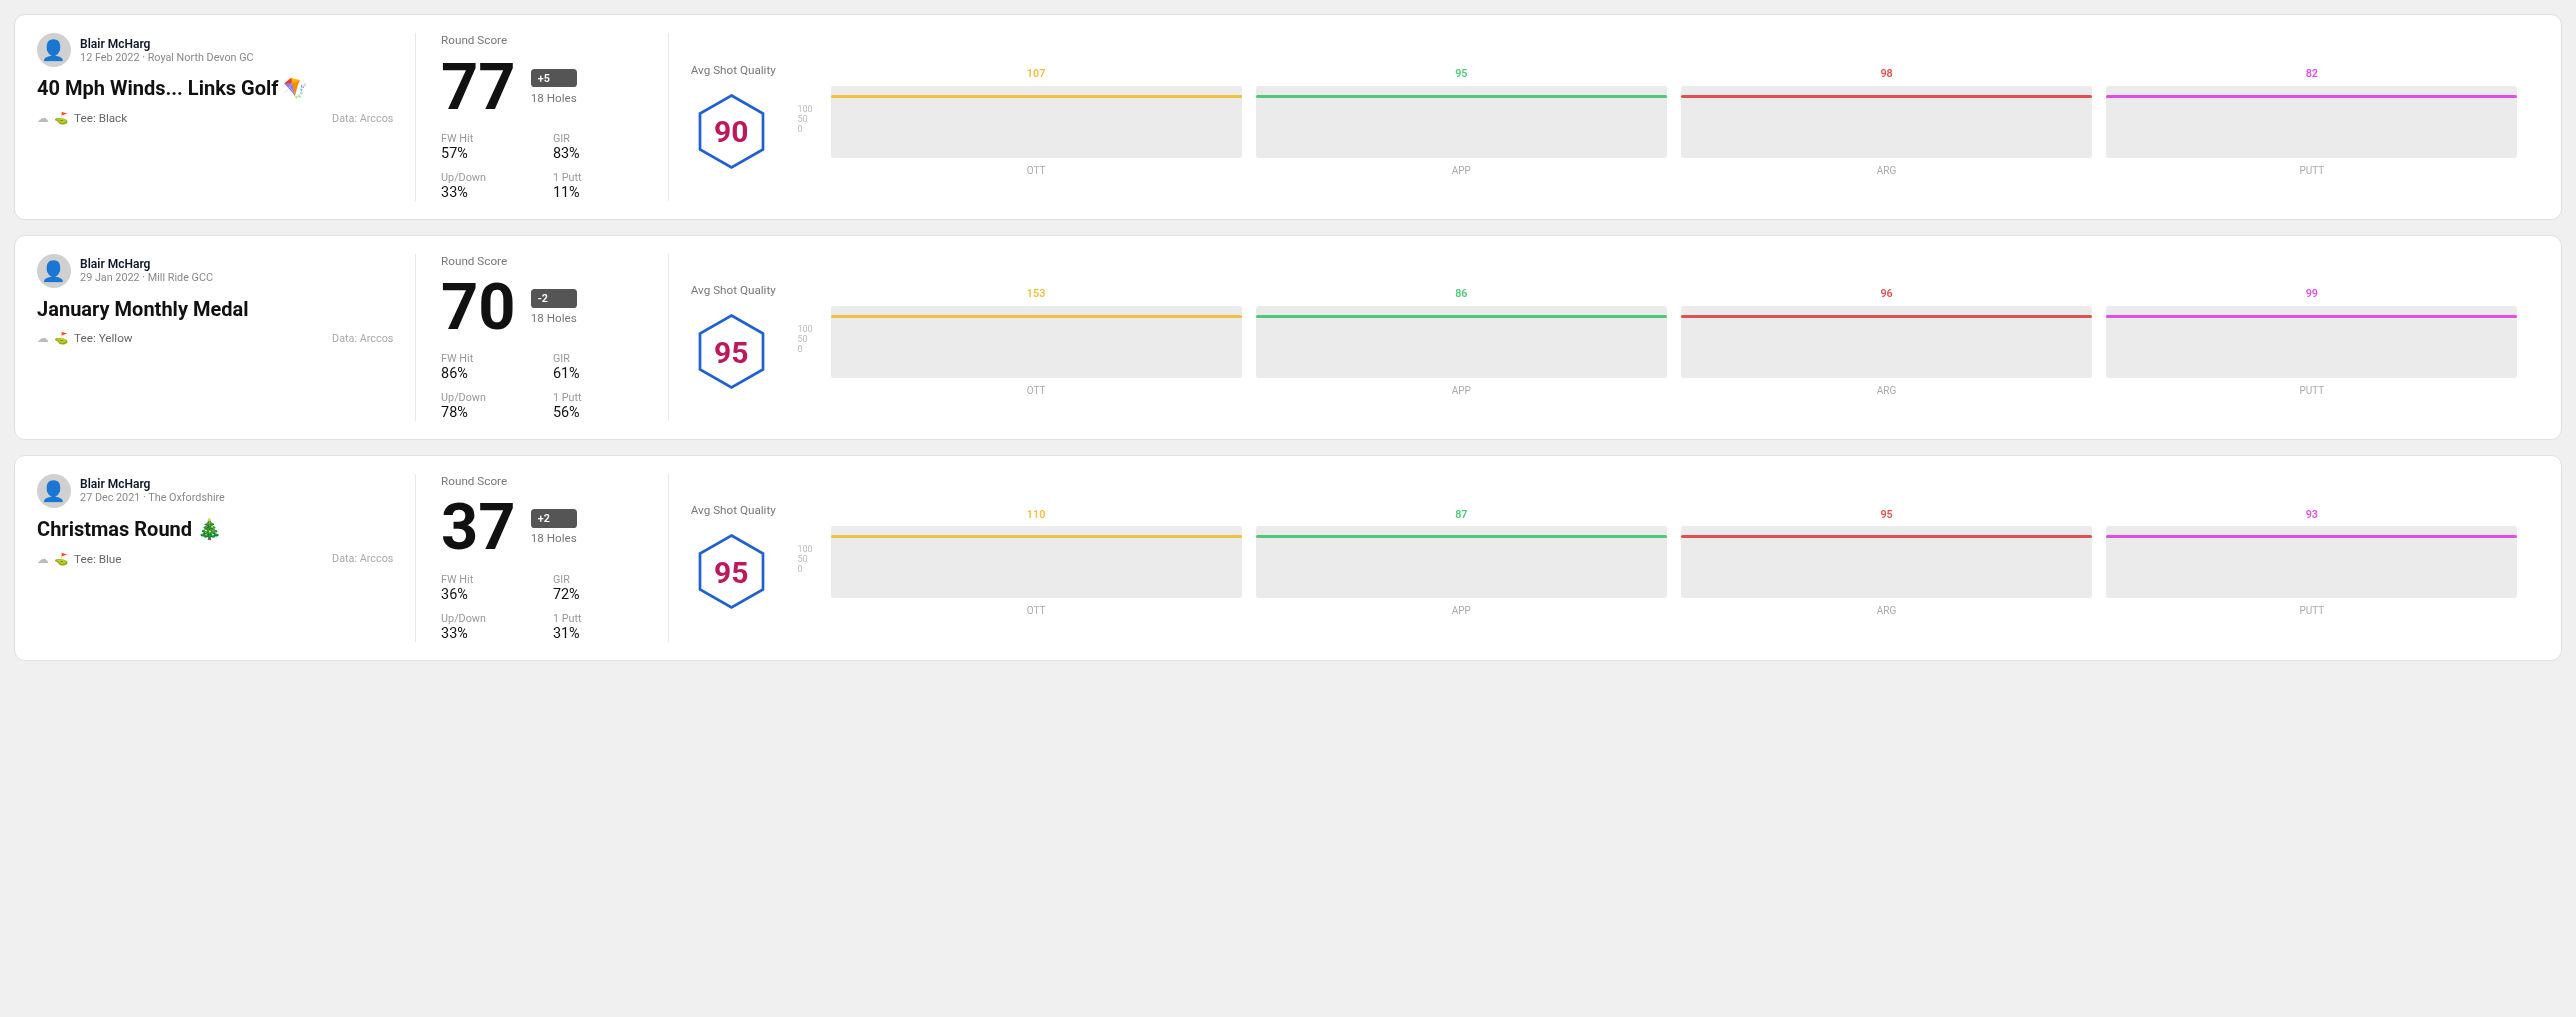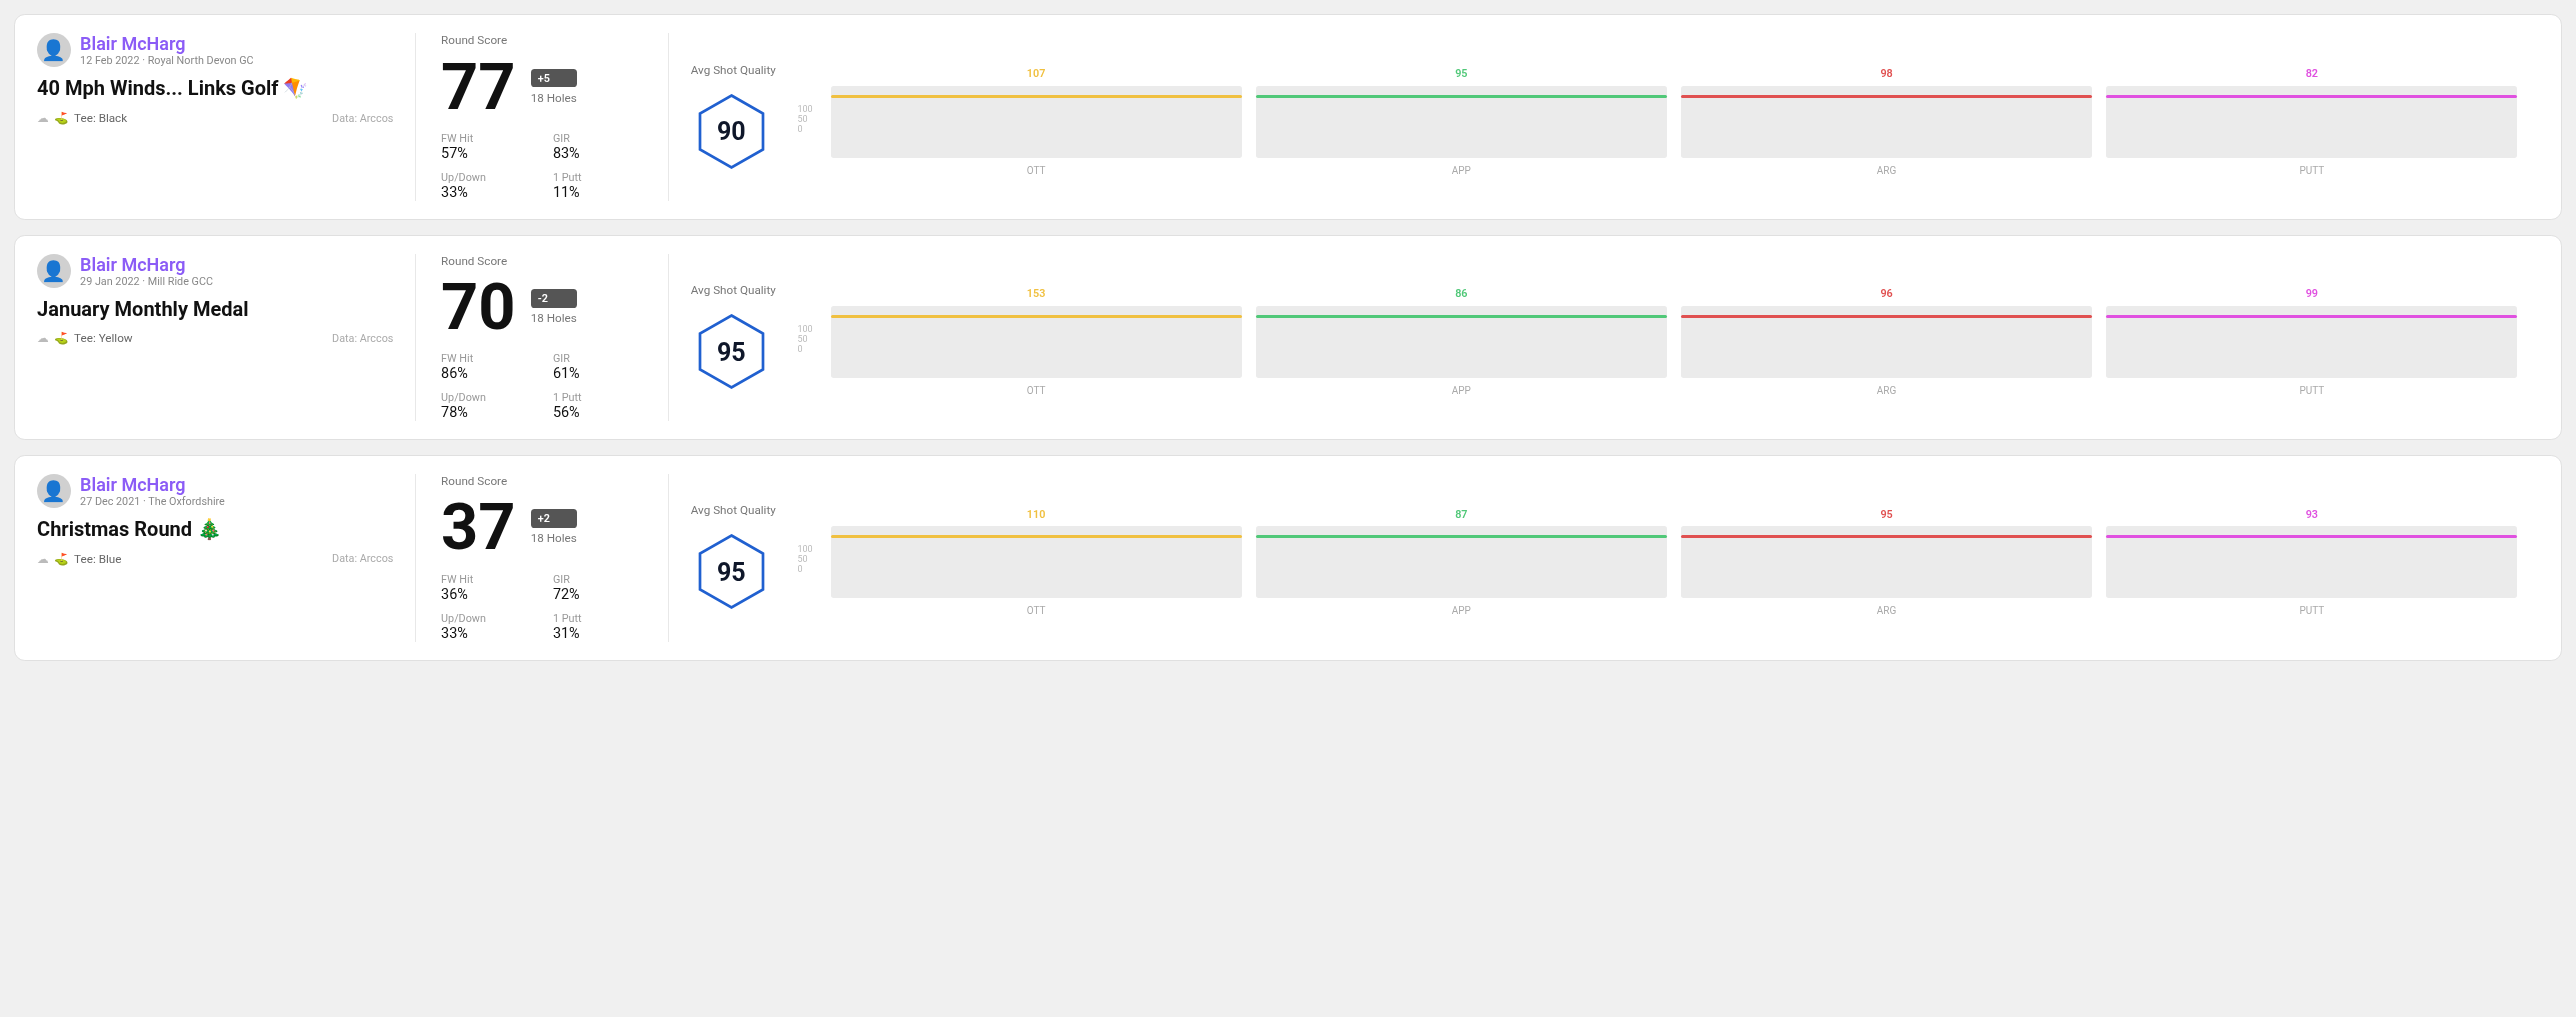--- a/index.html
+++ b/index.html
@@ -36,22 +36,22 @@
       border-radius: 50%;
       background: #d0d0d0;
       display: flex;
       align-items: center;
       justify-content: center;
       flex-shrink: 0;
     }
     .user-info {}
     .user-name {
       font-weight: 600;
-      font-size: 18px;
-      color: #8b5cf6;
+      font-size: 12px;
+      color: #0f172a;
     }
     .user-date {
       font-size: 10.8px;
       color: #888;
     }
     .round-title {
       font-size: 20px;
       font-weight: 700;
       color: #111;
       margin: 9px 0 10.8px 0;
@@ -151,23 +151,23 @@
     }
     .hexagon svg {
       width: 100%;
       height: 100%;
     }
     .hexagon-score {
       position: absolute;
       top: 50%;
       left: 50%;
       transform: translate(-50%, -50%);
-      font-size: 25px;
+      font-size: 30px;
       font-weight: 700;
-      color: #0f172a;
+      color: #be185d;
     }
     .chart-section {
       flex: 1;
     }
     .chart-container {
       display: flex;
       align-items: flex-end;
       gap: 14.4px;
       height: 117px;
       position: relative;

